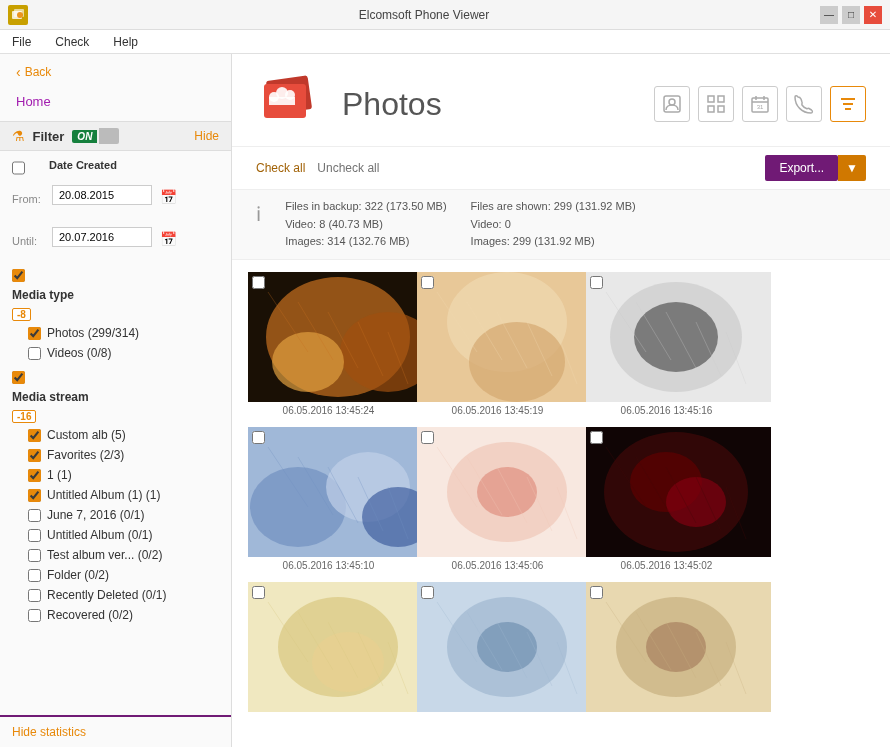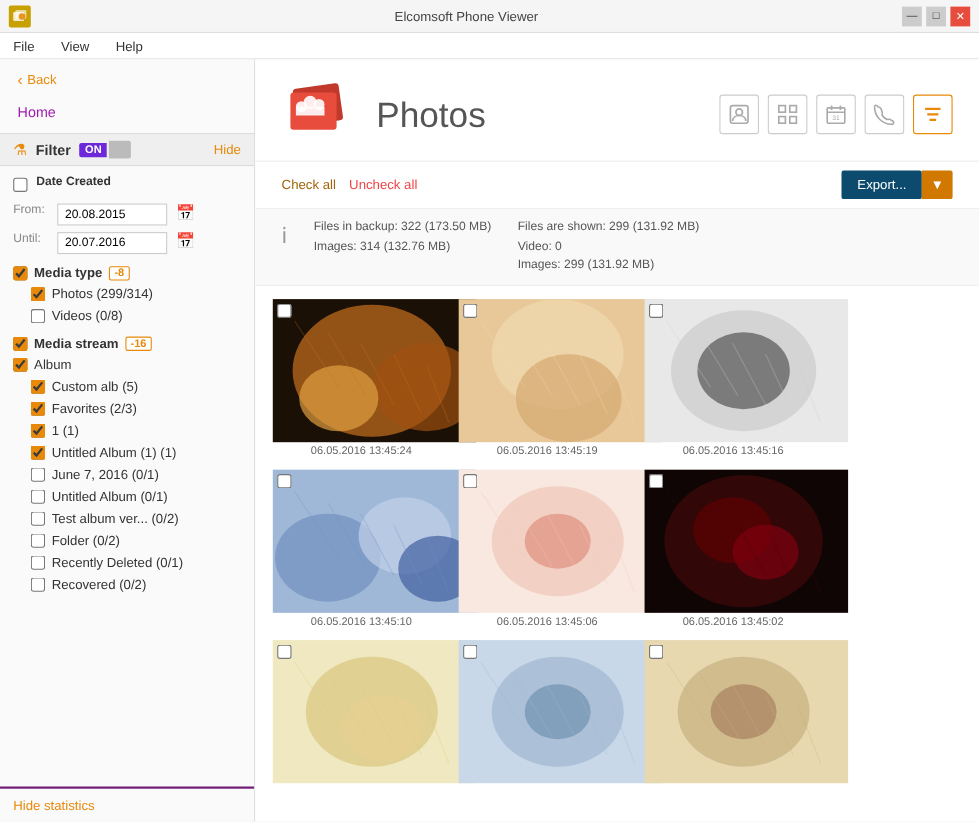--- a/index.html
+++ b/index.html
@@ -29,32 +29,32 @@
     .back-arrow { font-size: 14px; }
     .sidebar-home { padding: 4px 16px 12px; }
     .home-link { color: #a21caf; font-size: 13px; cursor: pointer; }
 
     
     .filter-section { background: #efefef; border-top: 1px solid #ddd; border-bottom: 1px solid #ddd; }
     .filter-header { display: flex; align-items: center; padding: 6px 12px; gap: 8px; }
     .filter-icon { color: #e8890a; font-size: 14px; }
     .filter-label { font-size: 13px; font-weight: 600; color: #333; }
     .filter-toggle { display: flex; align-items: center; gap: 2px; }
-    .toggle-on { background: #6d28d9; color: white; font-size: 10px; padding: 1px 5px; border-radius: 2px 0 0 2px; font-weight: bold; }
+    .toggle-on { background: #15803d; color: white; font-size: 10px; padding: 1px 5px; border-radius: 2px 0 0 2px; font-weight: bold; font-style: italic; }
     .toggle-off { background: #bbb; color: white; font-size: 10px; padding: 1px 5px; border-radius: 0 2px 2px 0; }
     .filter-hide { color: #e8890a; font-size: 12px; cursor: pointer; margin-left: auto; }
 
     
     .filter-content { padding: 8px 12px; overflow-y: auto; flex: 1; }
     .filter-group { margin-bottom: 10px; }
-    .filter-group-header { display: flex; align-items: flex-end; gap: 6px; margin-bottom: 4px; font-size: 12px; font-weight: 600; color: #333; }
+    .filter-group-header { display: flex; align-items: flex-start; gap: 6px; margin-bottom: 4px; font-size: 12px; font-weight: 600; color: #333; flex-direction: column; }
     .filter-badge { background: white; border: 1px solid #e8890a; color: #e8890a; font-size: 10px; padding: 0 4px; border-radius: 2px; font-weight: bold; }
     .date-label { font-size: 11px; font-weight: 600; color: #333; margin-bottom: 6px; }
-    .date-checkbox { display: flex; gap: 8px; margin-bottom: 8px; }
-    .date-row { display: flex; align-items: flex-start; gap: 8px; margin-bottom: 6px; }
+    .date-checkbox { display: flex; gap: 24px; margin-bottom: 8px; }
+    .date-row { display: flex; align-items: flex-end; gap: 8px; margin-bottom: 22px; }
     .date-row-label { font-size: 11px; color: #888; width: 32px; }
     .date-input { border: 1px solid #ccc; padding: 3px 6px; font-size: 11px; width: 100px; background: white; }
     .date-cal-icon { color: #aaa; font-size: 14px; cursor: pointer; }
 
     .filter-check-item { display: flex; align-items: center; gap: 6px; margin-bottom: 4px; font-size: 12px; color: #333; padding: 1px 0; }
     .filter-check-item input[type="checkbox"] { margin: 0; }
 
     
     .filter-content::-webkit-scrollbar { width: 6px; }
     .filter-content::-webkit-scrollbar-thumb { background: #bbb; border-radius: 3px; }
@@ -68,22 +68,22 @@
     
     .content-header { padding: 16px 24px 8px; display: flex; align-items: center; gap: 16px; border-bottom: 1px solid #eee; }
     .photos-title { font-size: 32px; font-weight: 300; color: #555; }
 
     .header-actions { margin-left: auto; display: flex; align-items: center; gap: 8px; }
     .header-icon-btn { width: 36px; height: 36px; display: flex; align-items: center; justify-content: center; border: 1px solid #ccc; border-radius: 3px; cursor: pointer; color: #888; background: white; }
 
     
     .action-bar { padding: 8px 24px; display: flex; align-items: center; gap: 12px; }
     .check-all-link { color: #a16207; font-size: 12px; cursor: pointer; }
-    .uncheck-all-link { color: #ef4444; font-size: 12px; cursor: pointer; }
-    .export-btn { background: #0c4a6e; color: white; border: none; padding: 6px 14px; font-size: 12px; cursor: pointer; border-radius: 2px; display: flex; align-items: center; gap: 4px; margin-left: auto; }
+    .uncheck-all-link { color: #737373; font-size: 12px; cursor: pointer; }
+    .export-btn { background: #701a75; color: white; border: none; padding: 6px 14px; font-size: 12px; cursor: pointer; border-radius: 2px; display: flex; align-items: center; gap: 4px; margin-left: auto; }
     .export-dropdown { background: #d07800; color: white; border: none; padding: 6px 8px; font-size: 12px; cursor: pointer; border-radius: 0 2px 2px 0; margin-left: 0; }
     .export-group { display: flex; margin-left: auto; }
 
     
     .info-bar { padding: 8px 24px; display: flex; align-items: flex-start; gap: 24px; background: #f9f9f9; border-top: 1px solid #eee; border-bottom: 1px solid #eee; margin: 0 0 8px; }
     .info-icon { color: #999; font-size: 20px; margin-top: 2px; }
     .info-text { font-size: 11px; color: #555; line-height: 1.6; }
 
     
     .photo-grid-wrapper { flex: 1; overflow-y: auto; padding: 4px 16px; }
@@ -117,21 +117,21 @@
   <div class="title-bar-title">Elcomsoft Phone Viewer</div>
   <div class="title-bar-controls">
     <button class="title-bar-btn minimize">—</button>
     <button class="title-bar-btn maximize">□</button>
     <button class="title-bar-btn close">✕</button>
   </div>
 </div>
 
 <div class="menu-bar">
   <span class="menu-item">File</span>
-  <span class="menu-item">View</span>
+  <span class="menu-item">Check</span>
   <span class="menu-item">Help</span>
 </div>
 
 <div class="main-container">
 
   <div class="sidebar">
     <div class="sidebar-back">
       <span class="back-link">
         <span class="back-arrow">‹</span>
         <span>Back</span>
@@ -189,24 +189,20 @@
       </div>
 
       <div class="filter-group">
         <div class="filter-group-header">
           <input type="checkbox" checked="" style="accent-color: rgb(232, 137, 10);">
           <span>Media stream</span>
           <span class="filter-badge">-16</span>
         </div>
         <div id="source-items-container">
 
-        <div class="filter-check-item">
-              <input type="checkbox" checked="" style="accent-color: rgb(232, 137, 10);">
-              <span>Album</span>
-            </div>
             <div class="filter-check-item indented">
               <input type="checkbox" checked="" style="accent-color: rgb(232, 137, 10);">
               <span>Custom alb (5)</span>
             </div>
             <div class="filter-check-item indented">
               <input type="checkbox" checked="" style="accent-color: rgb(232, 137, 10);">
               <span>Favorites (2/3)</span>
             </div>
             <div class="filter-check-item indented">
               <input type="checkbox" checked="" style="accent-color: rgb(232, 137, 10);">
@@ -314,20 +310,21 @@
       <div class="export-group">
         <button class="export-btn">Export...</button>
         <button class="export-dropdown">▼</button>
       </div>
     </div>
 
     <div class="info-bar">
       <span class="info-icon">ℹ</span>
       <div class="info-text">
         <div>Files in backup: 322 (173.50 MB)</div>
+        <div>Video: 8 (40.73 MB)</div>
         <div>Images: 314 (132.76 MB)</div>
       </div>
       <div class="info-text">
         <div>Files are shown: 299 (131.92 MB)</div>
         <div>Video: 0</div>
         <div>Images: 299 (131.92 MB)</div>
       </div>
     </div>
 
     <div class="photo-grid-wrapper">

